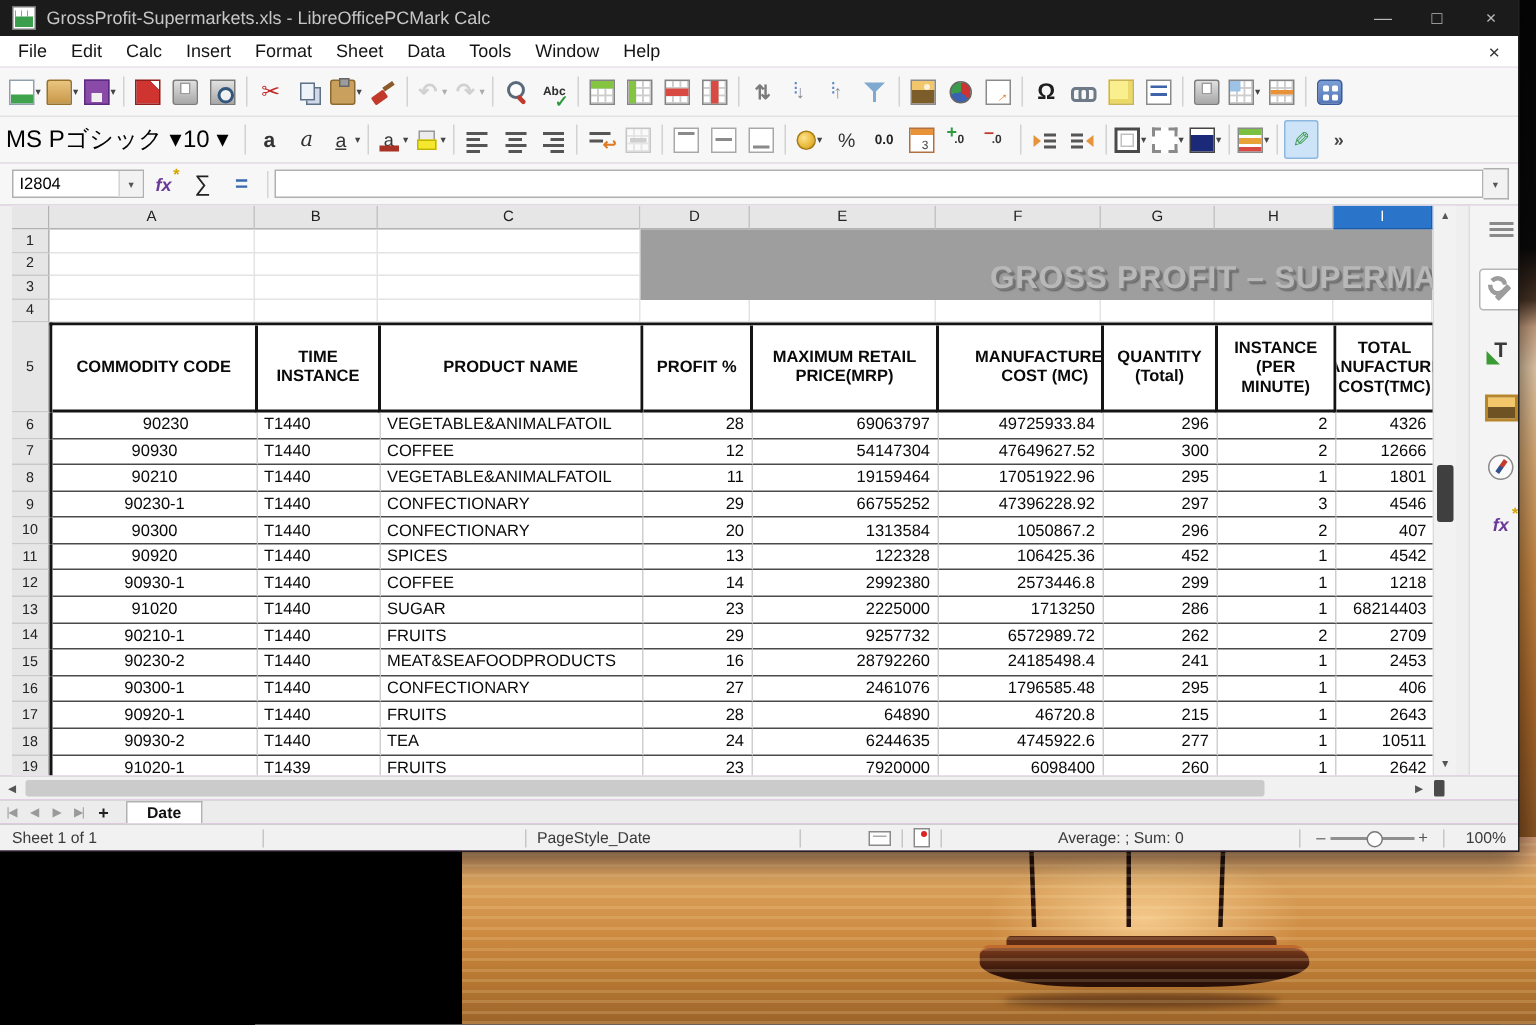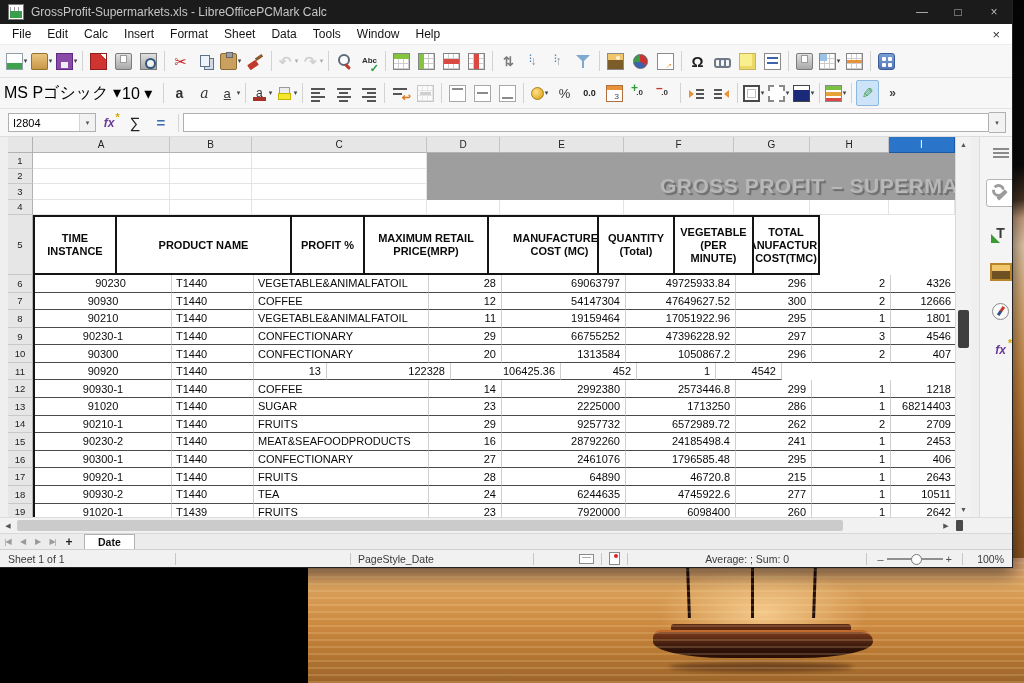--- a/index.html
+++ b/index.html
@@ -614,27 +614,28 @@
             <div class="ecell" style="width: 124px;"></div>
             <div class="ecell" style="width: 110px;"></div>
             <div class="ecell" style="width: 76px;"></div>
             <div class="ecell" style="width: 79px;"></div>
             <div class="ecell" style="width: 66px;"></div>
           </div>
         </div>
         <div class="hdrrow">
           <div class="rowhdr">5</div>
           <div class="hdrcells">
+            <div class="hcell" style="width: 137px;">COMMODITY CODE</div>
             <div class="hcell" style="width: 82px;">TIME INSTANCE</div>
             <div class="hcell" style="width: 175px;">PRODUCT NAME</div>
             <div class="hcell" style="width: 73px;">PROFIT %</div>
             <div class="hcell" style="width: 124px;">MAXIMUM RETAIL PRICE(MRP)</div>
             <div class="hcell" style="width: 110px; padding-left: 35px;">MANUFACTURED COST (MC)</div>
             <div class="hcell" style="width: 76px;">QUANTITY (Total)</div>
-            <div class="hcell" style="width: 79px;">VEGETABLE (PER MINUTE)</div>
+            <div class="hcell" style="width: 79px;">INSTANCE (PER MINUTE)</div>
             <div class="hcell" style="width: 66px;">TOTAL MANUFACTURED COST(TMC)</div>
           </div>
         </div>
         <div class="databody">
           <div class="drow">
             <div class="rowhdr">6</div>
             <div class="dcells">
               <div class="dcell al-c" style="width: 137px; padding-left: 15px;">90230</div>
               <div class="dcell al-l" style="width: 82px;">T1440</div>
               <div class="dcell al-l" style="width: 175px;">VEGETABLE&amp;ANIMALFATOIL</div>
@@ -700,20 +701,21 @@
               <div class="dcell al-r" style="width: 76px;">296</div>
               <div class="dcell al-r" style="width: 79px;">2</div>
               <div class="dcell al-r" style="width: 66px;">407</div>
             </div>
           </div>
           <div class="drow">
             <div class="rowhdr">11</div>
             <div class="dcells">
               <div class="dcell al-c" style="width: 137px;">90920</div>
               <div class="dcell al-l" style="width: 82px;">T1440</div>
+              <div class="dcell al-l" style="width: 175px;">SPICES</div>
               <div class="dcell al-r" style="width: 73px;">13</div>
               <div class="dcell al-r" style="width: 124px;">122328</div>
               <div class="dcell al-r" style="width: 110px;">106425.36</div>
               <div class="dcell al-r" style="width: 76px;">452</div>
               <div class="dcell al-r" style="width: 79px;">1</div>
               <div class="dcell al-r" style="width: 66px;">4542</div>
             </div>
           </div>
           <div class="drow">
             <div class="rowhdr">12</div>

